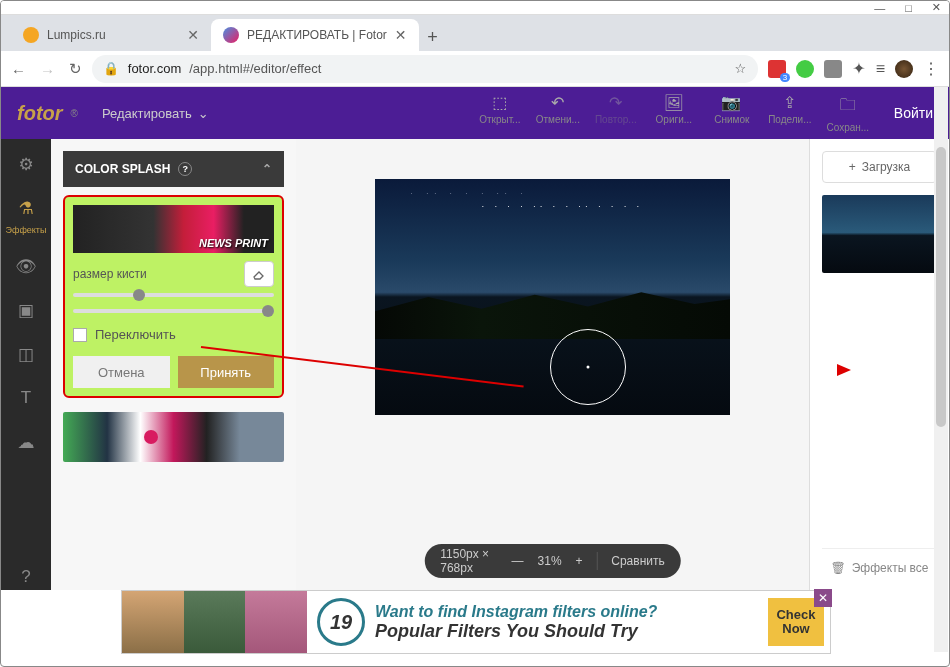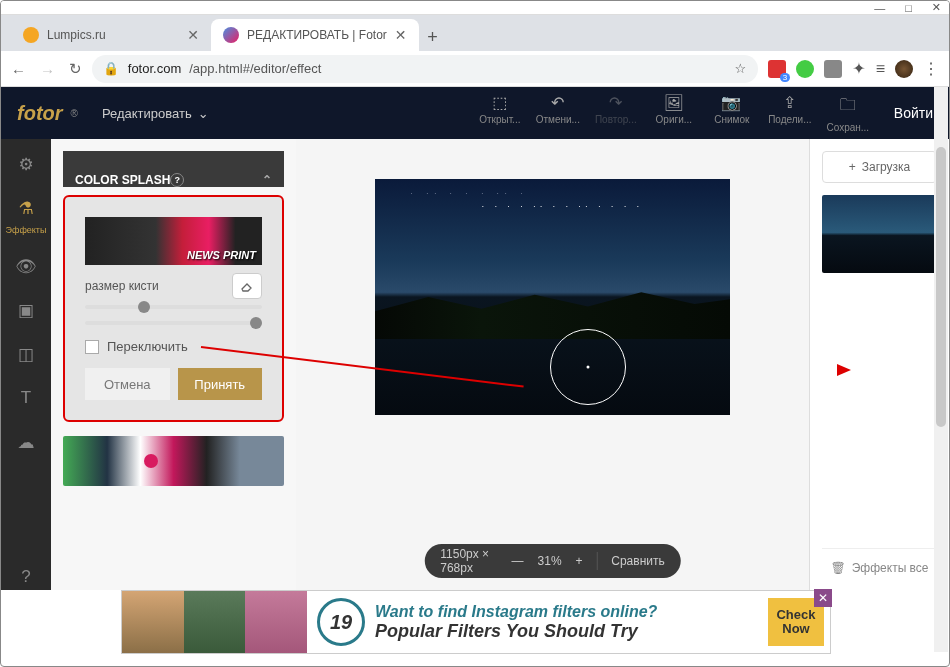--- a/index.html
+++ b/index.html
@@ -11,39 +11,39 @@
 .tab.active{background:#fff}
 .tab .favicon{width:16px;height:16px;border-radius:50%}
 .tab .close{margin-left:auto;color:#666;font-size:14px}
 .newtab{width:28px;height:28px;display:flex;align-items:center;justify-content:center;font-size:18px;color:#555}
 .addrbar{height:36px;background:#fff;display:flex;align-items:center;padding:0 10px;gap:10px;border-bottom:1px solid #ddd}
 .addrbar .nav-icons{display:flex;gap:14px;color:#666;font-size:15px}
 .urlbox{flex:1;height:28px;background:#f1f3f4;border-radius:14px;display:flex;align-items:center;padding:0 12px;gap:8px;font-size:13px;color:#555}
 .urlbox .domain{color:#222}
 .ext-icons{display:flex;gap:10px;align-items:center}
 .ext-icons .ext{width:18px;height:18px;border-radius:3px}
-.topbar{height:52px;background:#0f172a;display:flex;align-items:center;padding:0 16px;color:#aaa}
+.topbar{height:52px;background:#4c1d95;display:flex;align-items:center;padding:0 16px;color:#aaa}
 .logo{color:#c7a14a;font-size:20px;font-weight:bold;font-style:italic;margin-right:8px}
 .logo-r{font-size:10px;color:#888;margin-right:24px}
 .edit-dd{font-size:13px;color:#ccc;display:flex;align-items:center;gap:6px}
 .tool-icons{margin-left:auto;display:flex;gap:6px}
 .tool-btn{width:52px;display:flex;flex-direction:column;align-items:center;gap:2px;font-size:10px;color:#888}
 .tool-btn .ico{font-size:16px;color:#aaa}
 .login{margin-left:20px;color:#fff;font-size:14px}
 .main{display:flex;height:451px;background:#f0f0f0}
 .iconbar{width:50px;background:#2a2a2a;display:flex;flex-direction:column;align-items:center;padding-top:12px;gap:18px}
 .iconbar .ib{width:26px;height:26px;display:flex;align-items:center;justify-content:center;color:#888;font-size:17px}
 .iconbar .ib.active{color:#c7a14a}
 .iconbar .lbl{font-size:9px;color:#c7a14a;margin-top:-14px}
 .iconbar .spacer{flex:1}
 .panel{width:245px;background:#f7f7f7;padding:12px 0;position:relative}
 .panel-inner{margin:0 12px}
-.panel-head{background:#3a3a3a;color:#fff;height:36px;display:flex;align-items:flex-end;padding:0 12px;font-size:12px;font-weight:bold;gap:0}
+.panel-head{background:#3a3a3a;color:#fff;height:36px;display:flex;align-items:center;padding:0 12px;font-size:12px;font-weight:bold;gap:8px}
 .panel-head .chev{margin-left:auto;font-size:12px;color:#aaa}
-.redbox{border:2px solid #d00;border-radius:6px;padding:20px;margin-top:8px;background:#e5e5e5;position:relative}
+.redbox{border:2px solid #d00;border-radius:6px;padding:8px;margin-top:8px;background:#bef264;position:relative}
 .preview-img{height:48px;background:linear-gradient(90deg,#222 0%,#333 40%,#c41e3a 55%,#e91e63 70%,#222 85%);position:relative;margin-bottom:8px}
 .preview-img .pl{position:absolute;right:6px;bottom:4px;color:#fff;font-size:11px;font-weight:bold;font-style:italic;text-shadow:1px 1px 2px #000}
 .ctrl-row{display:flex;align-items:center;justify-content:space-between;margin:0 0 4px;font-size:12px;color:#555}
 .eraser-btn{width:30px;height:26px;border:1px solid #ccc;border-radius:4px;display:flex;align-items:center;justify-content:center;background:#fff}
 .slider{height:4px;background:#ddd;border-radius:2px;position:relative;margin:6px 0 12px}
 .slider .thumb{position:absolute;top:-4px;width:12px;height:12px;background:#888;border-radius:50%}
 .chk-row{display:flex;align-items:center;gap:8px;font-size:13px;color:#555;margin:14px 0}
 .chk{width:14px;height:14px;border:1px solid #aaa;background:#fff}
 .btn-row{display:flex;gap:8px}
 .btn{flex:1;height:32px;display:flex;align-items:center;justify-content:center;font-size:13px}

